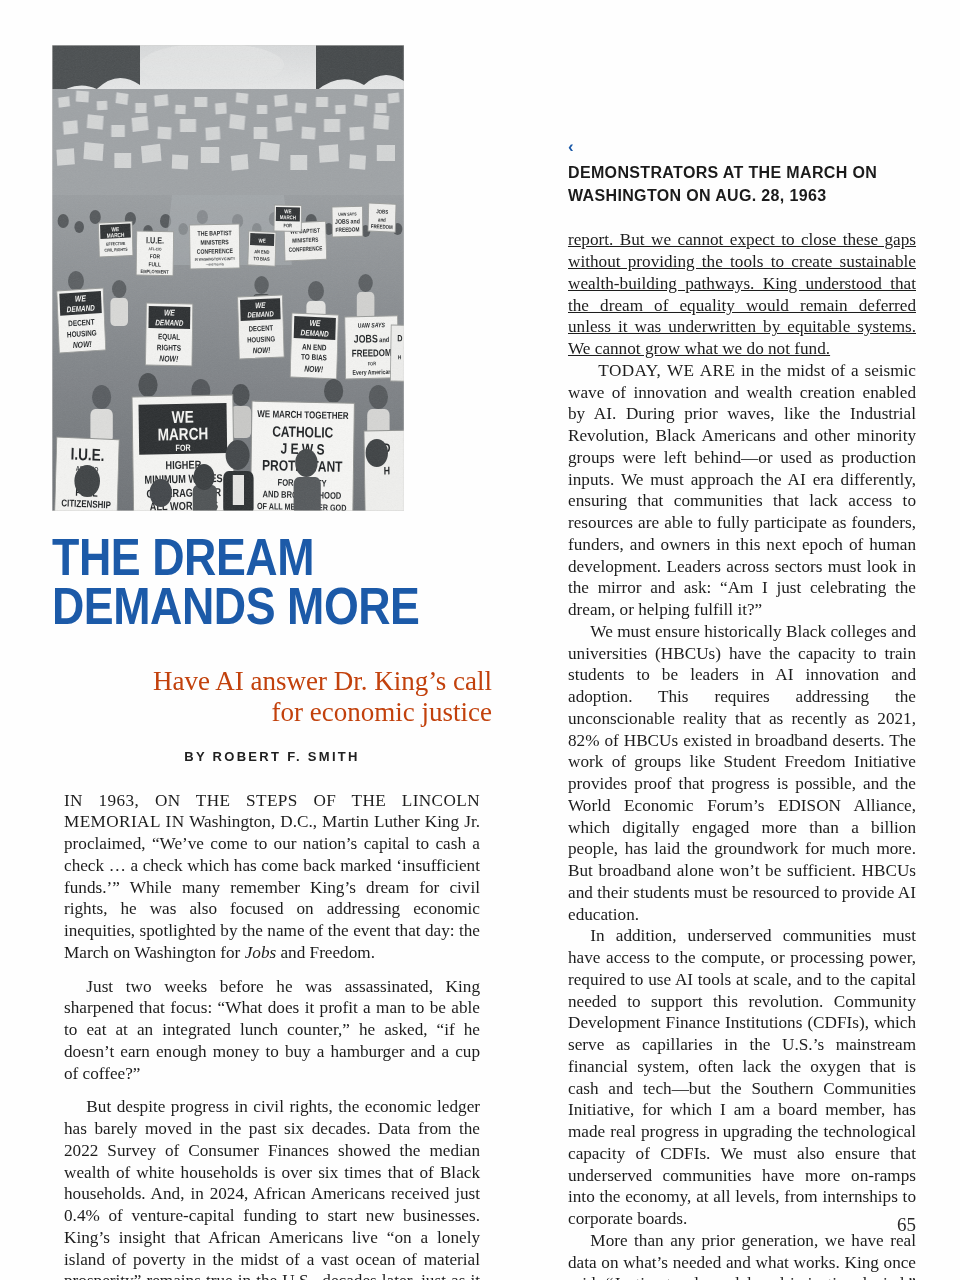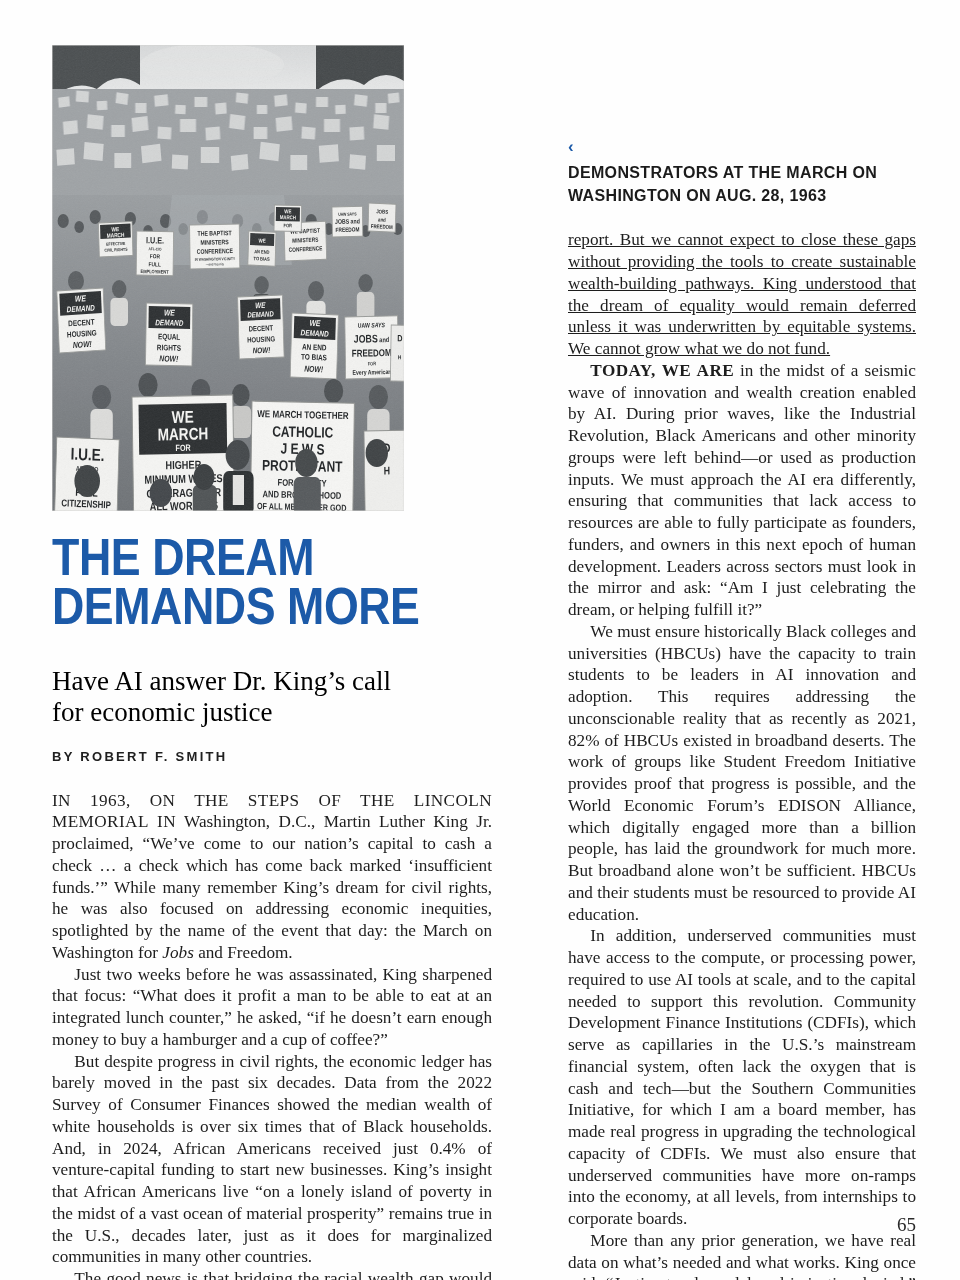--- a/index.html
+++ b/index.html
@@ -51,53 +51,56 @@
     transform: scaleX(0.86);
     transform-origin: left top;
     white-space: pre-line;
   }
 
   .deck {
     margin-top: 14px;
     font-family: "Liberation Serif", serif;
     font-size: 27px;
     line-height: 1.17;
-    color: #000000;
+    color: #c2410c;
     white-space: pre-line;
+    text-align: right;
   }
 
   .byline {
     margin-top: 20px;
     font-family: "Liberation Sans", sans-serif;
     font-weight: 700;
     font-size: 13px;
     letter-spacing: 2.3px;
     color: #202020;
     text-transform: uppercase;
+    text-align: center;
   }
 
   .body-col {
     margin-top: 26px;
     font-size: 17.2px;
     line-height: 1.265;
     text-align: justify;
     text-justify: inter-word;
     hyphens: manual;
     color: #1d1d1d;
   }
-  .body-col p { margin: 0; text-indent: 1.3em; }
+  .body-col p { margin: 12px; text-indent: 1.3em; }
   .body-col p.first { text-indent: 0; }
   .smallcaps {
     font-variant: small-caps;
     letter-spacing: 0.4px;
   }
   .boldcaps {
     font-variant: small-caps;
-    font-weight: 700;
+    font-weight: 400;
     letter-spacing: 0.4px;
+    margin-left: 8px;
   }
   em { font-style: italic; }
 
   
   .col-right {
     position: absolute;
     left: 568px;
     top: 138px;
     width: 348px;
   }

